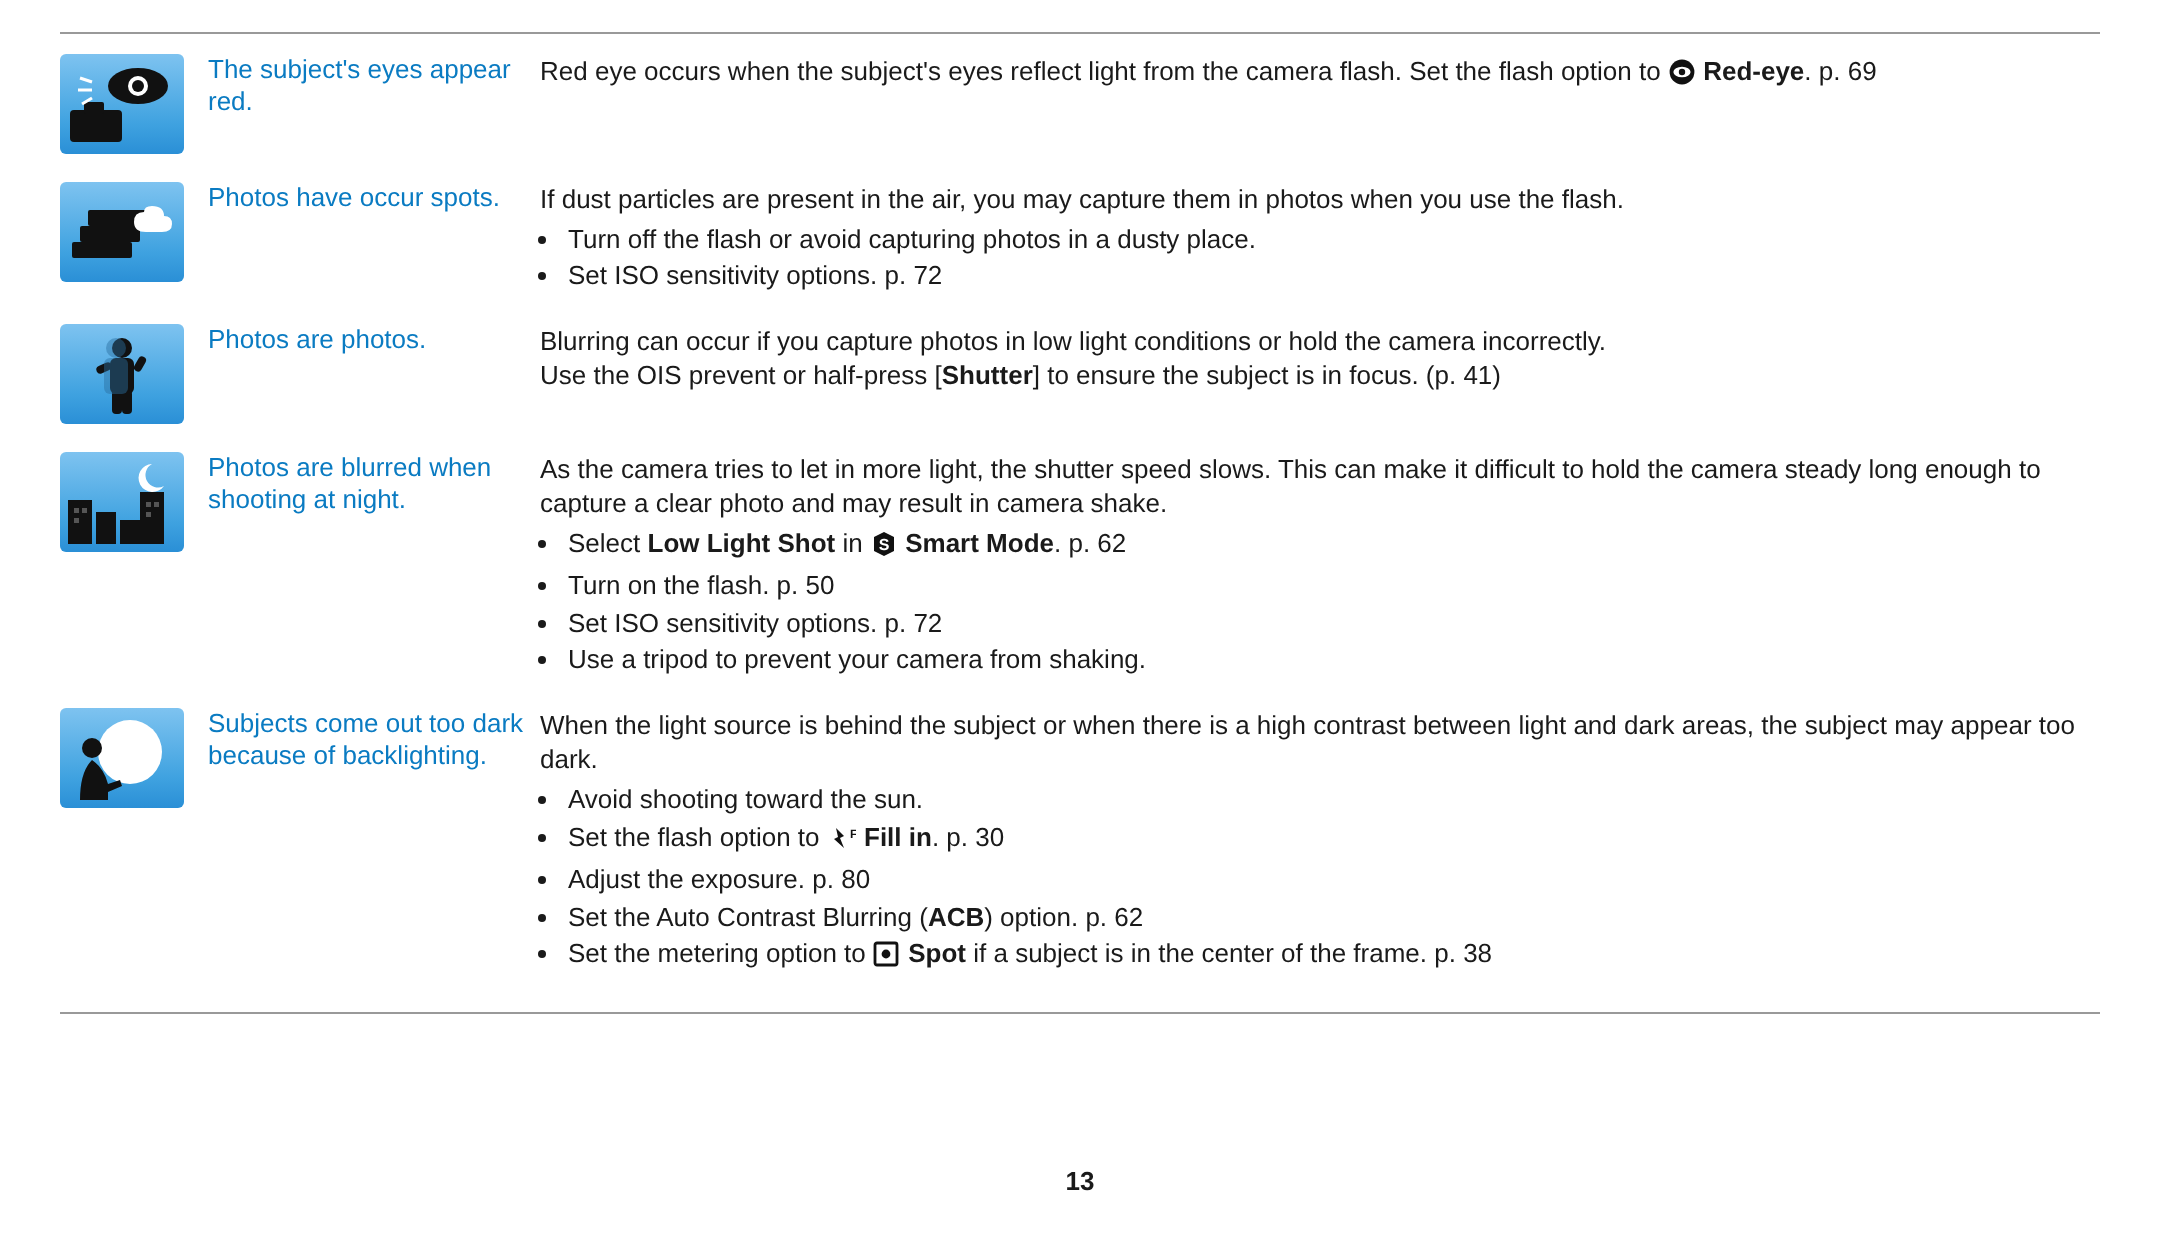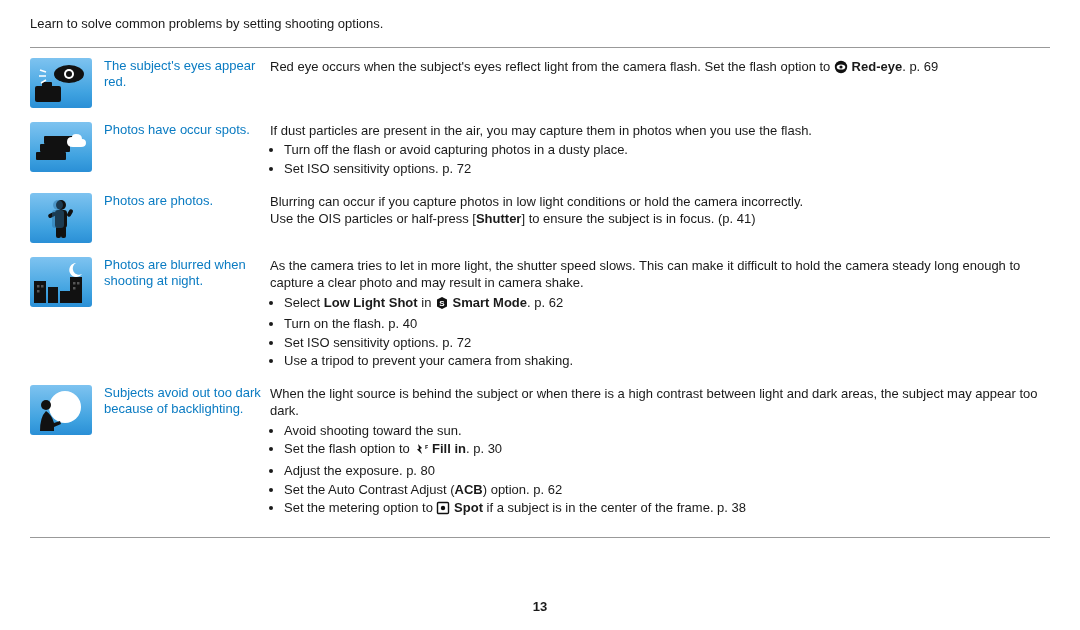--- a/index.html
+++ b/index.html
@@ -63,21 +63,21 @@
   ul.bullets {
     margin: 2px 0 0 0;
     padding-left: 14px;
   }
   ul.bullets li {
     list-style-type: disc;
     margin: 1px 0;
   }
   .pg {
     position: absolute;
-    bottom: 14px;
+    bottom: 30px;
     left: 0; right: 0;
     text-align: center;
     font-weight: 700;
     font-size: 13px;
   }
   b { font-weight: 700; }
 
   
   .ibox {
     width: 62px;
@@ -95,21 +95,20 @@
   
   .glyph {
     display: inline-block;
     vertical-align: -3px;
   }
 </style>
 </head>
 <body>
 
 <div class="page">
-  <div class="subtitle">Learn to solve common problems by setting shooting options.</div>
 
   <div class="rule"></div>
 
   <table class="trouble">
 
     <tbody>
         <tr>
       <td class="iconcell">
         <div class="ibox">
           <svg viewBox="0 0 62 50">
@@ -183,21 +182,21 @@
               <circle cx="28" cy="12" r="5"></circle>
               <rect x="22" y="17" width="12" height="18" rx="3"></rect>
             </g>
           </svg>
         </div>
       </td>
       <td class="titlecell">Photos are photos.</td>
       <td class="bodycell">
         <div>Blurring can occur if you capture photos in low light conditions or hold the camera incorrectly.</div>
         <div>
-          <span>Use the OIS particles or half-press [</span><b>Shutter</b><span>] to ensure the subject is in focus. (p. 41)</span>
+          <span>Use the OIS prevent or half-press [</span><b>Shutter</b><span>] to ensure the subject is in focus. (p. 41)</span>
         </div>
       </td>
     </tr>
 
     <tr>
       <td class="iconcell">
         <div class="ibox">
           <svg viewBox="0 0 62 50">
             <g fill="#111">
               <rect x="4" y="24" width="12" height="22"></rect>
@@ -224,57 +223,57 @@
           <li>
             <span>Select </span><b>Low Light Shot</b><span> in </span>
             <span class="glyph">
               <svg width="14" height="14" viewBox="0 0 14 14">
                     <path d="M7 1 L12 3.5 V10.5 L7 13 L2 10.5 V3.5 Z" fill="#111"></path>
                     <text x="7" y="10" text-anchor="middle" font-size="8" font-weight="700" fill="#fff" font-family="Arial">S</text>
                   </svg>
             </span>
             <b>Smart Mode</b><span>. p. 62</span>
           </li>
-          <li>Turn on the flash. p. 40</li>
+          <li>Turn on the flash. p. 50</li>
           <li>Set ISO sensitivity options. p. 72</li>
           <li>Use a tripod to prevent your camera from shaking.</li>
         </ul>
       </td>
     </tr>
 
     <tr>
       <td class="iconcell">
         <div class="ibox">
           <svg viewBox="0 0 62 50">
             <circle cx="35" cy="22" r="16" fill="#fff"></circle>
             <g fill="#111">
               <circle cx="16" cy="20" r="5"></circle>
               <path d="M10 46 q 0 -14 6 -20 q 6 4 8 12 l 6 -2 l 1 3 l -7 3 q 0 4 0 4 z"></path>
             </g>
           </svg>
         </div>
       </td>
-      <td class="titlecell">Subjects avoid out too dark because of backlighting.</td>
+      <td class="titlecell">Subjects come out too dark because of backlighting.</td>
       <td class="bodycell">
         <div>When the light source is behind the subject or when there is a high contrast between light and dark areas, the subject may appear too dark.</div>
         <ul class="bullets">
           <li>Avoid shooting toward the sun.</li>
           <li>
             <span>Set the flash option to </span>
             <span class="glyph">
               <svg width="15" height="14" viewBox="0 0 15 14">
                     <path d="M5 2 L9 6 L7 7 L9 12 L4 7.5 L6 6.5 Z" fill="#111"></path>
                     <text x="12" y="7" font-size="6" font-weight="700" fill="#111" font-family="Arial">F</text>
                   </svg>
             </span>
             <b>Fill in</b><span>. p. 30</span>
           </li>
           <li>Adjust the exposure. p. 80</li>
           <li>
-            <span>Set the Auto Contrast Adjust (</span><b>ACB</b><span>) option. p. 62</span>
+            <span>Set the Auto Contrast Blurring (</span><b>ACB</b><span>) option. p. 62</span>
           </li>
           <li>
             <span>Set the metering option to </span>
             <span class="glyph">
               <svg width="14" height="14" viewBox="0 0 14 14">
                     <rect x="1.5" y="1.5" width="11" height="11" rx="1" fill="none" stroke="#111" stroke-width="1.4"></rect>
                     <circle cx="7" cy="7" r="2.2" fill="#111"></circle>
                   </svg>
             </span>
             <b>Spot</b><span> if a subject is in the center of the frame. p. 38</span>

